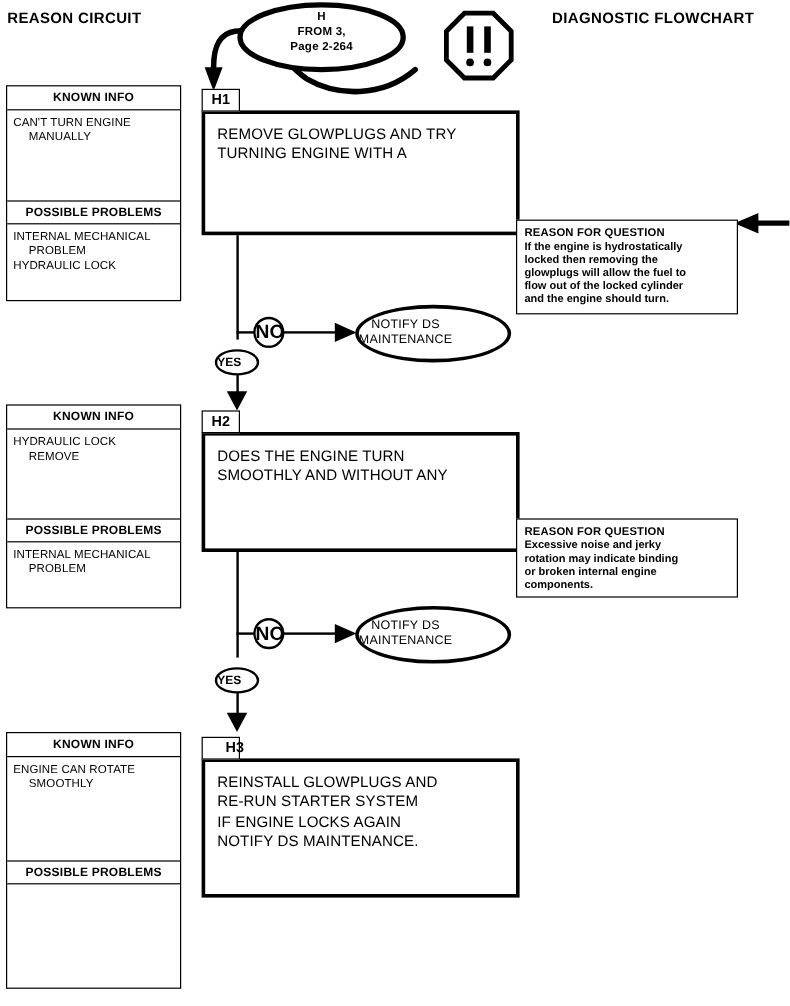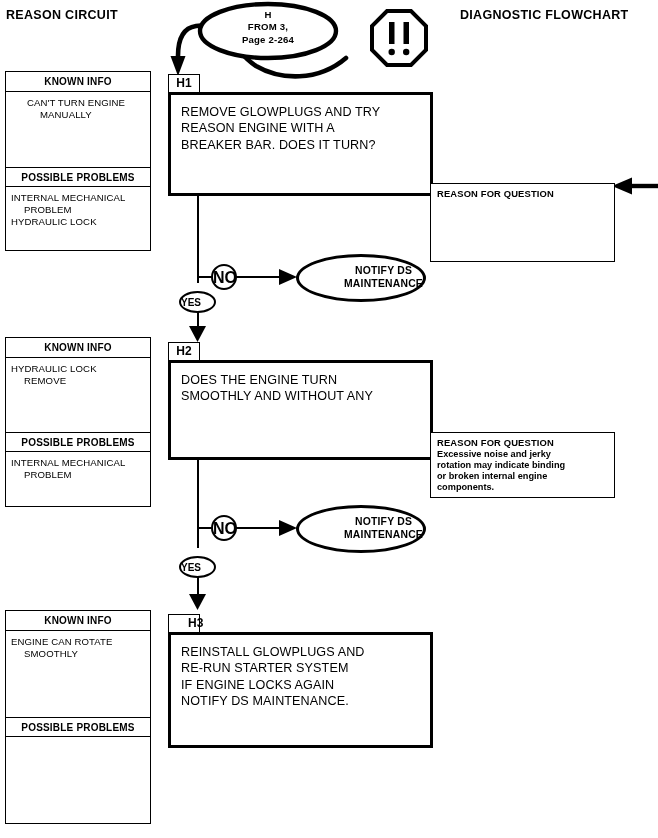--- a/index.html
+++ b/index.html
@@ -107,24 +107,24 @@
   }
 
   
   .oval-result {
     box-sizing: border-box;
     border: 3px solid #000;
     border-radius: 50%;
     background: #fff;
     display: flex;
     align-items: center;
-    justify-content: flex-end;
+    justify-content: flex-start;
     text-align: center;
     font-size: 10.4px;
-    font-weight: bold;
+    font-weight: normal;
     line-height: 12.6px;
     letter-spacing: 0.2px;
     z-index: 4;
   }
   .no-circle {
     box-sizing: border-box;
     width: 26px; height: 26px;
     border: 2px solid #000;
     border-radius: 50%;
     background: #fff;
@@ -180,21 +180,21 @@
     <polygon points="17,2 41,2 56,17 56,41 41,56 17,56 2,41 2,17" fill="#fff" stroke="#000" stroke-width="4"></polygon>
     <rect x="19" y="13" width="5.5" height="22" fill="#000"></rect>
     <rect x="33.5" y="13" width="5.5" height="22" fill="#000"></rect>
     <circle cx="21.7" cy="43" r="3.2" fill="#000"></circle>
     <circle cx="36.2" cy="43" r="3.2" fill="#000"></circle>
   </svg>
 </div>
 
 <div class="abs info-panel" style="left:5px; top:71px; height:180px;">
   <div class="panel-head">KNOWN INFO</div>
-  <div class="panel-body" style="height:75px;margin-left:16px;">
+  <div class="panel-body" style="height:75px;">
     <div>CAN'T TURN ENGINE</div>
     <div class="ind">MANUALLY</div>
   </div>
   <div class="panel-head panel-sep">POSSIBLE PROBLEMS</div>
   <div class="panel-body">
     <div>INTERNAL MECHANICAL</div>
     <div class="ind">PROBLEM</div>
     <div>HYDRAULIC LOCK</div>
   </div>
 </div>
@@ -218,27 +218,33 @@
     <div>ENGINE CAN ROTATE</div>
     <div class="ind">SMOOTHLY</div>
   </div>
   <div class="panel-head panel-sep">POSSIBLE PROBLEMS</div>
   <div class="panel-body" style="height:84px;"></div>
 </div>
 
 <div class="abs step-tab" style="left:168px; top:74px;">H1</div>
 <div class="abs qbox" style="left:168px; top:92px; width:265px; height:104px;">
   <div>REMOVE GLOWPLUGS AND TRY</div>
-  <div>REASON ENGINE WITH A</div>
-  <div>BREAKER BAR.  DOES IT TURN?</div>
+  <div>TURNING ENGINE WITH A</div>
 </div>
 
 <div class="abs thinh" style="left:424px; top:185px; width:18px;"></div>
 <div class="abs reason-box" style="left:430px; top:183px; width:185px; height:79px;">
   <div class="reason-title">REASON FOR QUESTION</div>
+  <div class="reason-text">
+    <div>If the engine is hydrostatically</div>
+    <div>locked then removing the</div>
+    <div>glowplugs will allow the fuel to</div>
+    <div>flow out of the locked cylinder</div>
+    <div>and the engine should turn.</div>
+  </div>
 </div>
 
 <div class="abs" style="left:612px; top:176px; width:46px; height:20px;">
   <svg width="46" height="20" viewBox="0 0 46 20">
     <line x1="46" y1="10" x2="18" y2="10" stroke="#000" stroke-width="4.4"></line>
     <polygon points="0,10 20,1.5 20,18.5" fill="#000"></polygon>
   </svg>
 </div>
 
 <div class="abs vline" style="left:197px; top:195px; height:88px;"></div>

